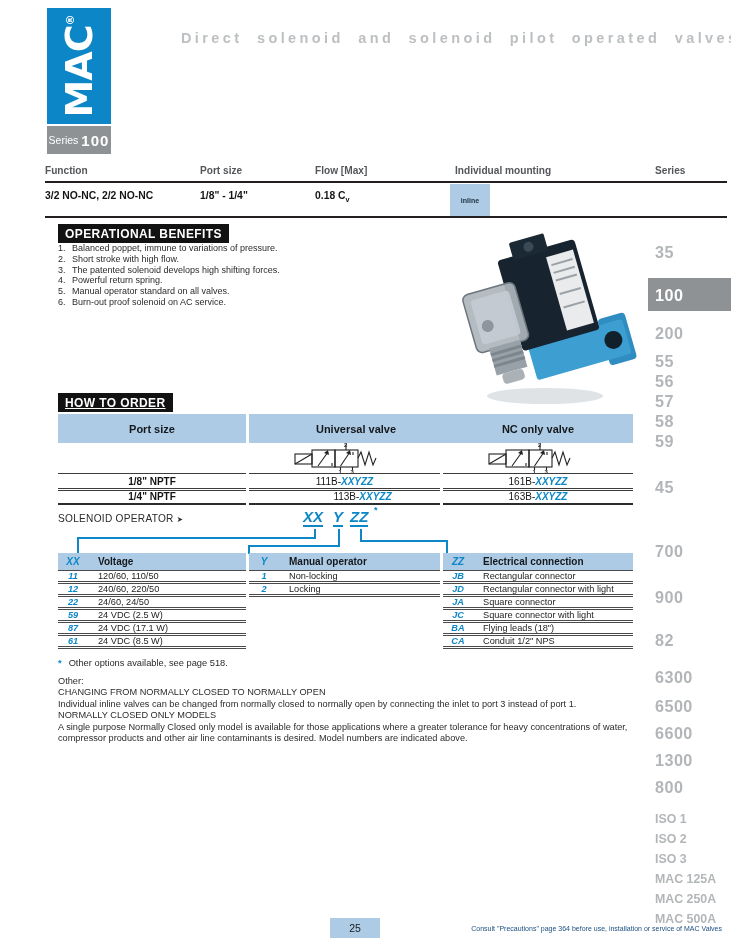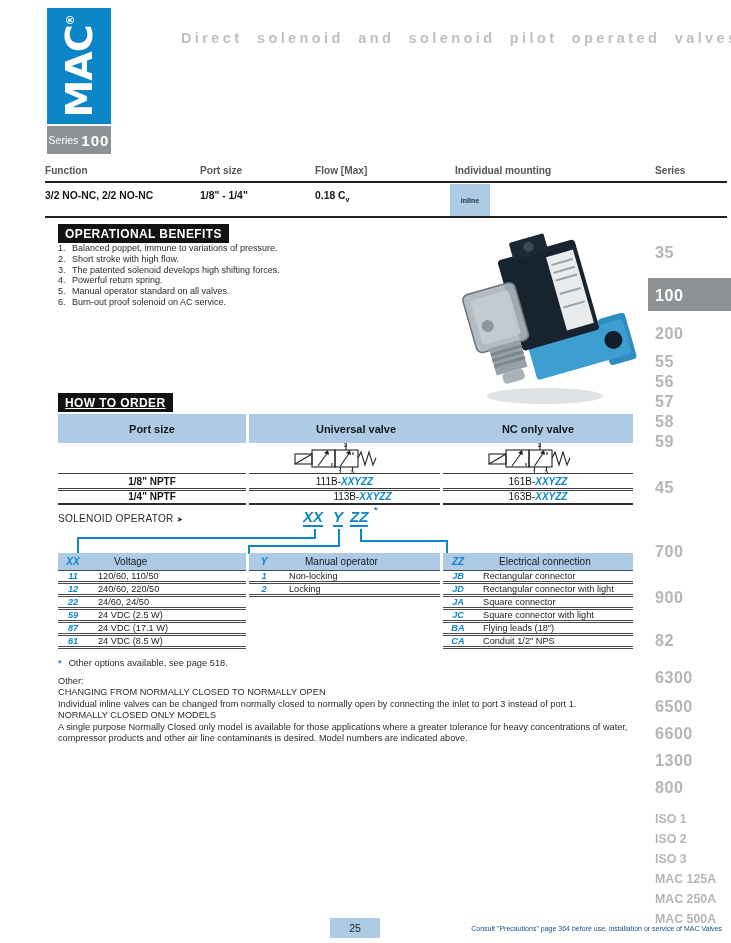--- a/index.html
+++ b/index.html
@@ -63,21 +63,21 @@
   .so-label{left:58px;top:512px;font-size:11px;color:#2a2a2a;letter-spacing:.3px;
             transform:scaleX(.92);transform-origin:left center;white-space:nowrap;}
   .opcode{position:absolute;top:508px;color:#0e87c7;font-weight:bold;font-style:italic;
           font-size:15px;border-bottom:2px solid #0e87c7;line-height:17px;}
   .opstar{position:absolute;top:505px;color:#0e87c7;font-weight:bold;font-size:9px;}
   .bracket{position:absolute;background:#0e87c7;}
 
   
   .st-head{height:17px;background:#aecbe6;display:flex;align-items:center;font-size:10px;}
   .st-code{width:30px;text-align:center;color:#0e87c7;font-weight:bold;font-style:italic;}
-  .st-name{font-weight:normal;margin-left:26px;color:#15181b;}
+  .st-name{font-weight:bold;margin-left:10px;color:#15181b;}
   .st-rows{border-top:1px solid #4a4a4a;}
   .st-row{height:10px;border-bottom:3px double #4a4a4a;display:flex;align-items:center;
           font-size:9.2px;line-height:10px;}
   .st-row .st-code{font-size:9.2px;}
   .st-row .val{margin-left:10px;color:#222;white-space:nowrap;}
 
   
   .footnote{left:58px;top:658px;font-size:9.3px;color:#2b2b2b;}
   .footnote .star{color:#0e87c7;font-weight:bold;margin-right:7px;}
   .notes{left:58px;top:676px;width:600px;font-size:9.2px;line-height:11.4px;color:#2b2b2b;}

